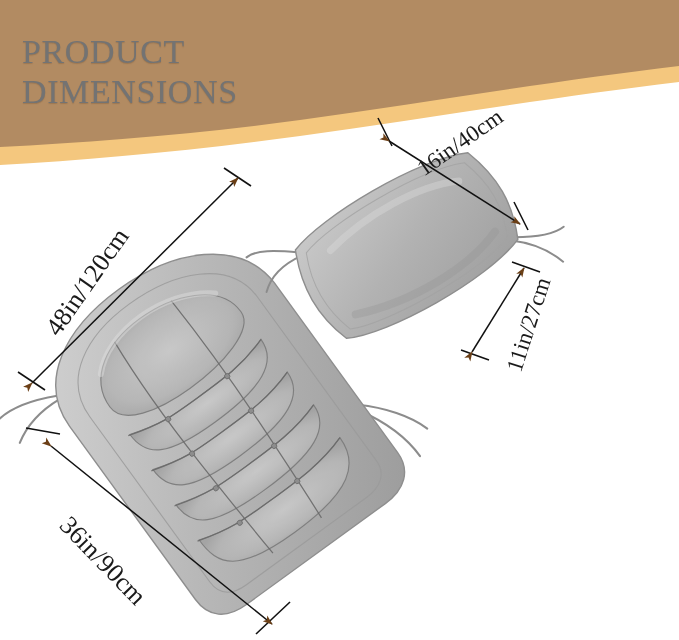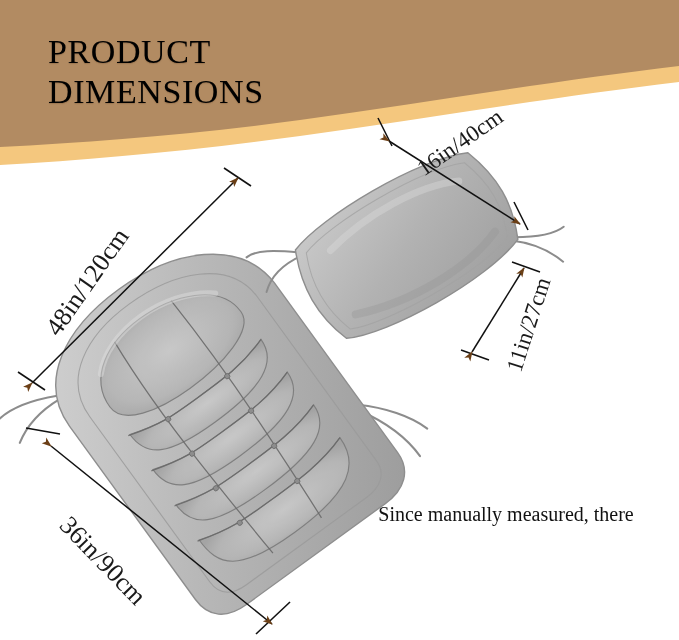--- a/index.html
+++ b/index.html
@@ -19,23 +19,23 @@
   
   #header-banner {
     position: absolute;
     left: 0; top: 0;
     width: 679px;
     height: 175px;
     pointer-events: none;
   }
   #header-title {
     position: absolute;
-    left: 48px;
+    left: 22px;
     top: 32px;
-    color: #000000;
+    color: #737373;
     font-size: 34px;
     line-height: 1.18;
     letter-spacing: 0.6px;
     font-weight: normal;
     font-family: "Liberation Serif", "DejaVu Serif", serif;
     white-space: pre-line;
     text-shadow: 0 1px 1px rgba(90,60,30,0.25);
   }
 
   
@@ -254,16 +254,15 @@
 
   <div class="dim-label" id="dim-label-length">48in/120cm</div>
 
   <div class="dim-label" id="dim-label-width">36in/90cm</div>
 
   <div class="dim-label" id="dim-label-pillow-length">16in/40cm</div>
 
   <div class="dim-label" id="dim-label-pillow-width">11in/27cm</div>
 
   <div id="disclaimer">
-    <span>Since manually measured, there</span>
   </div>
 
 </div>
 
 </body></html>

